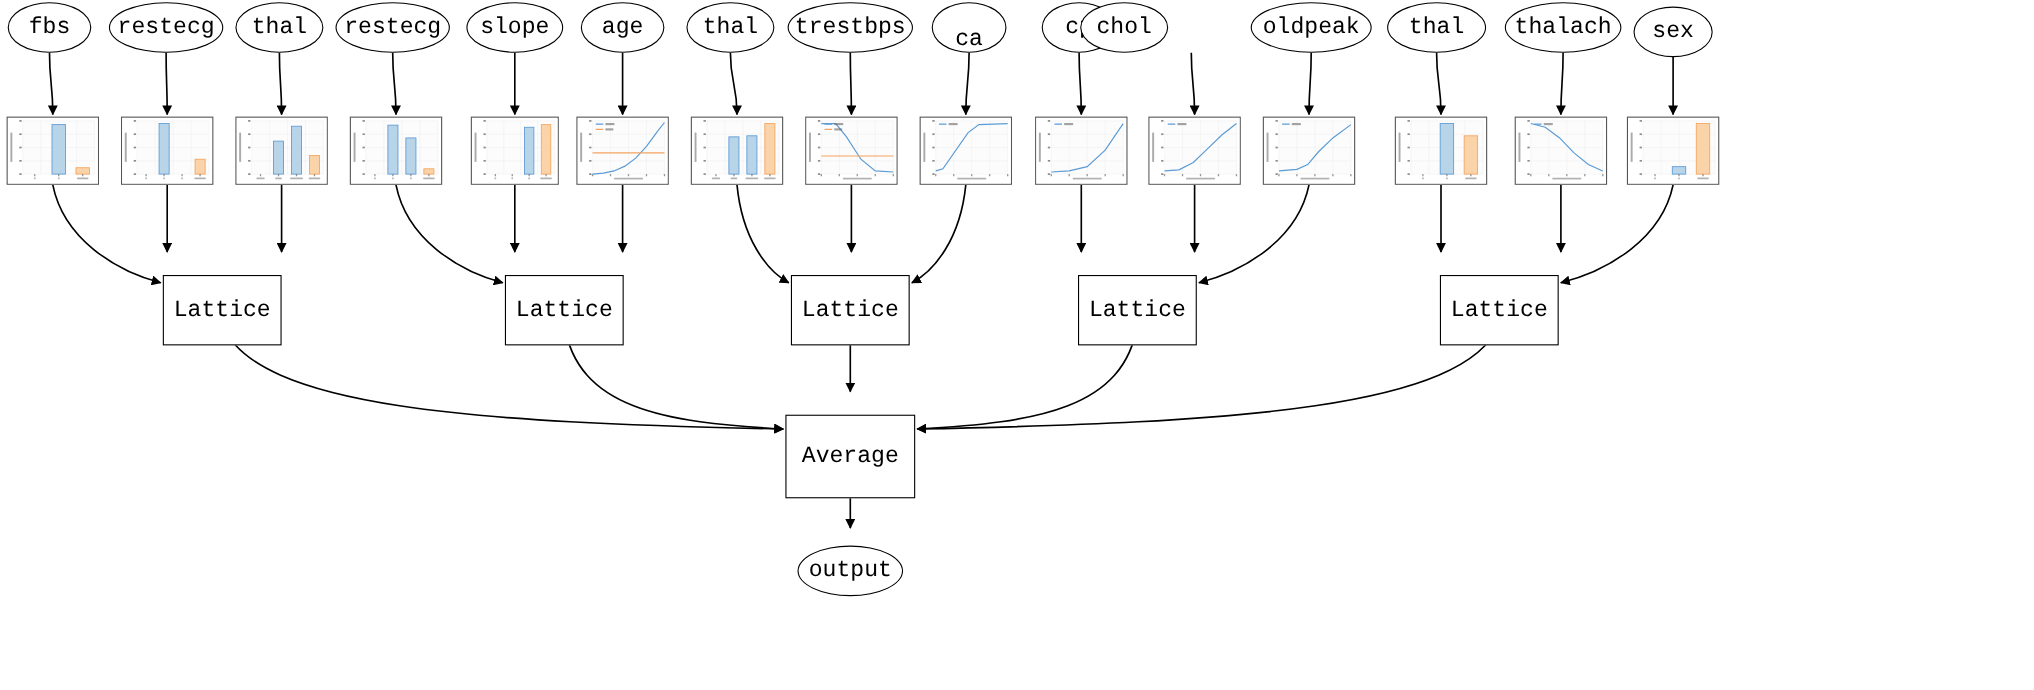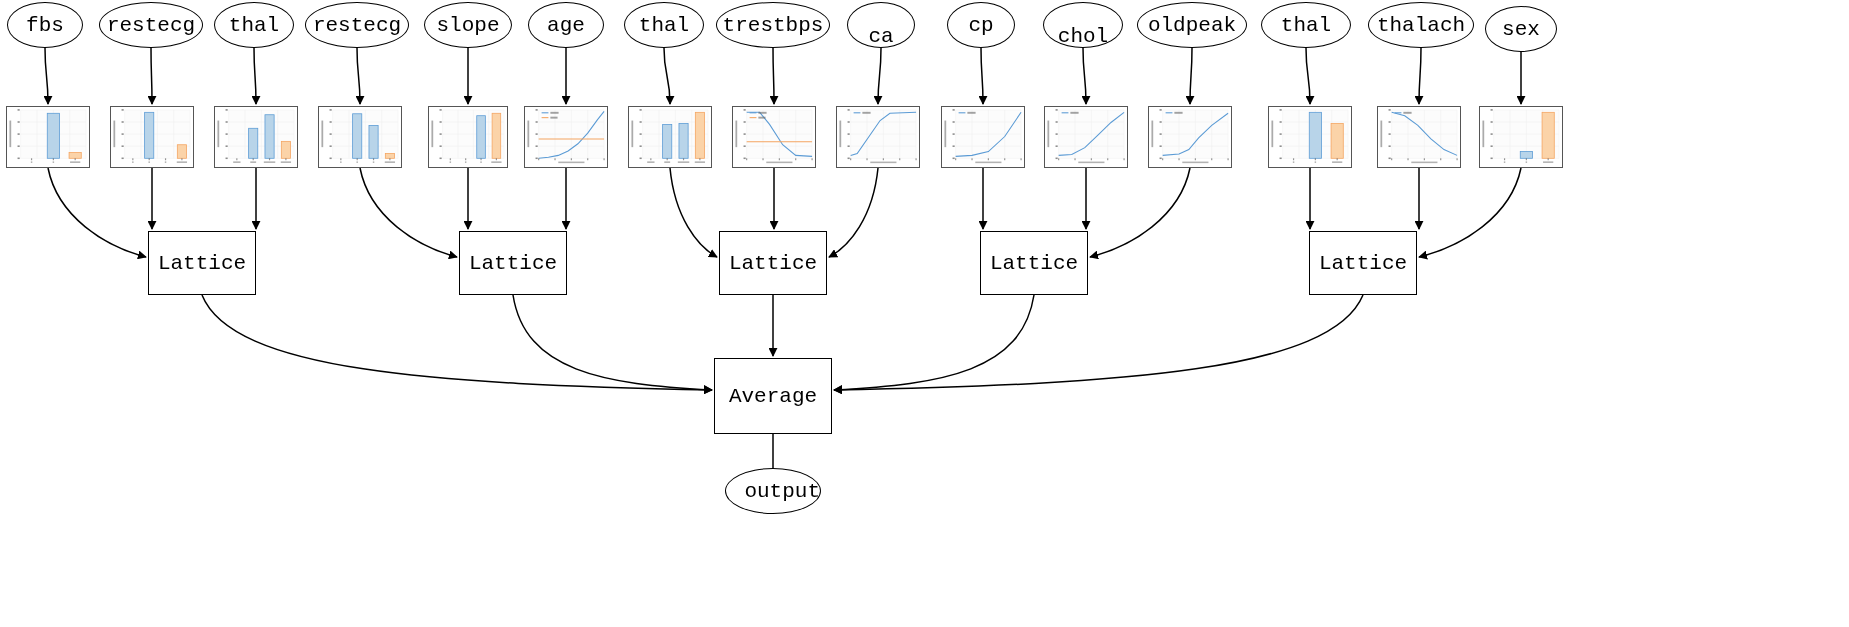--- a/index.html
+++ b/index.html
@@ -6,21 +6,21 @@
   body{width:1849px;height:627px;position:relative;overflow:hidden;
        font-family:"Liberation Serif", serif;color:#000;}
   #canvas{position:absolute;left:0;top:0;width:1849px;height:627px;font-family:Liberation Mono, monospace;}
   svg#edges{position:absolute;left:0;top:0;width:1849px;height:627px;pointer-events:none;}
 
   
   .ellipse-node{position:absolute;display:flex;align-items:center;justify-content:center;
         border:1.6px solid #000;border-radius:50%;background:#fff;
         font-size:21px;line-height:1;white-space:nowrap;box-sizing:border-box;}
   .box-node{position:absolute;display:flex;align-items:center;justify-content:center;
-        border:1.6px solid #000;background:#fff;font-size:21px;box-sizing:border-box;}
+        border:1.6px solid #000;background:#fff;font-size:21px;box-sizing:border-box;margin-top:19px;}
 
   
   .panel{position:absolute;border:1.6px solid #555;background:#fff;box-sizing:border-box;
          overflow:hidden;}
   .panel .plotsvg{display:block;width:100%;height:100%;}
 </style>
 </head>
 <body>
 
 <div id="canvas">
@@ -93,21 +93,21 @@
       </div>
       <div class="ellipse-node" style="left: 716px; top: 2px; width: 114px; height: 46px;">
         <span>trestbps</span>
       </div>
       <div class="ellipse-node" style="left: 847px; top: 2px; width: 68px; height: 46px; align-items: flex-end;">
         <span>ca</span>
       </div>
       <div class="ellipse-node" style="left: 947px; top: 2px; width: 68px; height: 46px; text-align: right;">
         <span>cp</span>
       </div>
-      <div class="ellipse-node" style="left: 1043px; top: 2px; width: 80px; height: 46px; align-items: flex-end;">
+      <div class="ellipse-node" style="left: 982px; top: 2px; width: 80px; height: 46px;">
         <span>chol</span>
       </div>
       <div class="ellipse-node" style="left: 1137px; top: 2px; width: 110px; height: 46px;">
         <span>oldpeak</span>
       </div>
       <div class="ellipse-node" style="left: 1261px; top: 2px; width: 90px; height: 46px;">
         <span>thal</span>
       </div>
       <div class="ellipse-node" style="left: 1368px; top: 2px; width: 106px; height: 46px; text-align: center;">
         <span>thalach</span>
@@ -126,21 +126,21 @@
       </div>
       <div class="box-node" style="left: 980px; top: 231px; width: 108px; height: 64px;">
         <span>Lattice</span>
       </div>
       <div class="box-node" style="left: 1309px; top: 231px; width: 108px; height: 64px;">
         <span>Lattice</span>
       </div>
       <div class="box-node" style="left: 714px; top: 358px; width: 118px; height: 76px;">
         <span>Average</span>
       </div>
-      <div class="ellipse-node" style="left: 725px; top: 468px; width: 96px; height: 46px; justify-content: flex-end;">
+      <div class="ellipse-node" style="left: 725px; top: 496px; width: 96px; height: 46px;">
         <span>output</span>
       </div>
       <div class="panel" style="left: 6px; top: 106px; width: 84px; height: 62px;">
         <svg class="plotsvg" viewBox="0 0 84 62" preserveAspectRatio="none">
           <rect x="0" y="0" width="84" height="62" fill="#fff"></rect>
           <rect x="14" y="3" width="67" height="50" fill="#fcfcfc"></rect>
           <line x1="14" y1="3" x2="81" y2="3" stroke="#eeeeee" stroke-width="0.5"></line>
           <line x1="14" y1="15.5" x2="81" y2="15.5" stroke="#eeeeee" stroke-width="0.5"></line>
           <line x1="14" y1="28" x2="81" y2="28" stroke="#eeeeee" stroke-width="0.5"></line>
           <line x1="14" y1="40.5" x2="81" y2="40.5" stroke="#eeeeee" stroke-width="0.5"></line>

